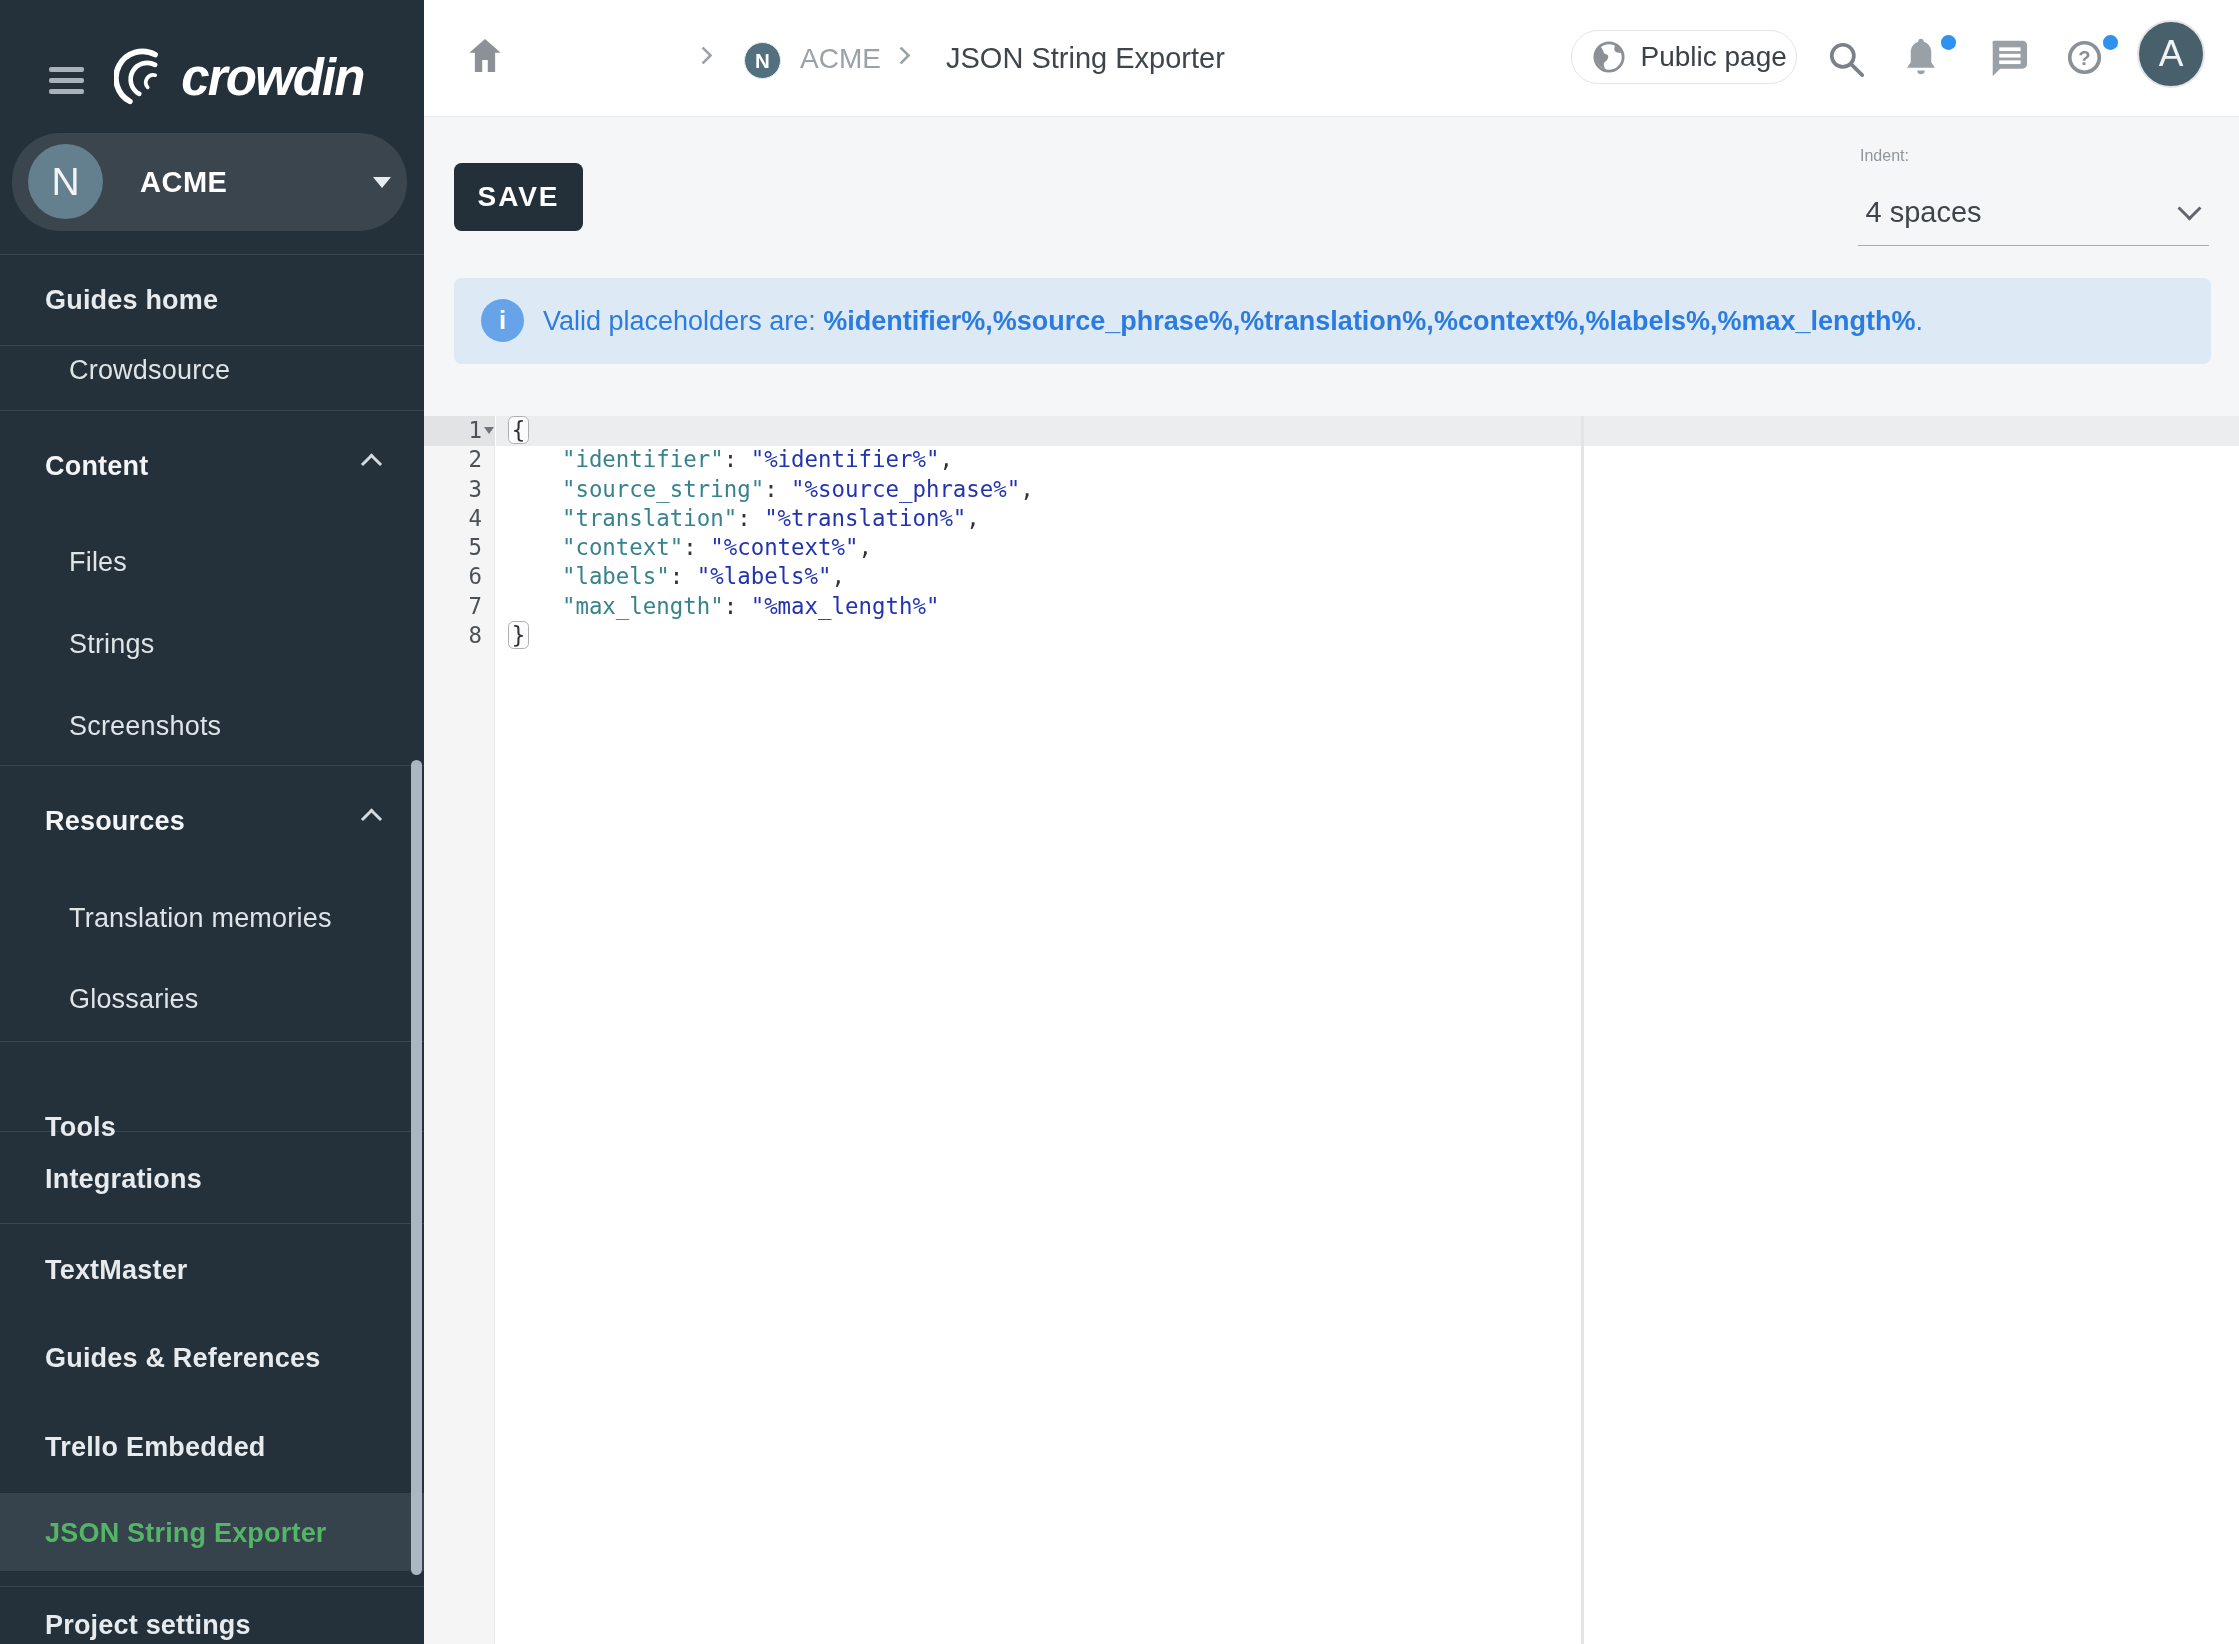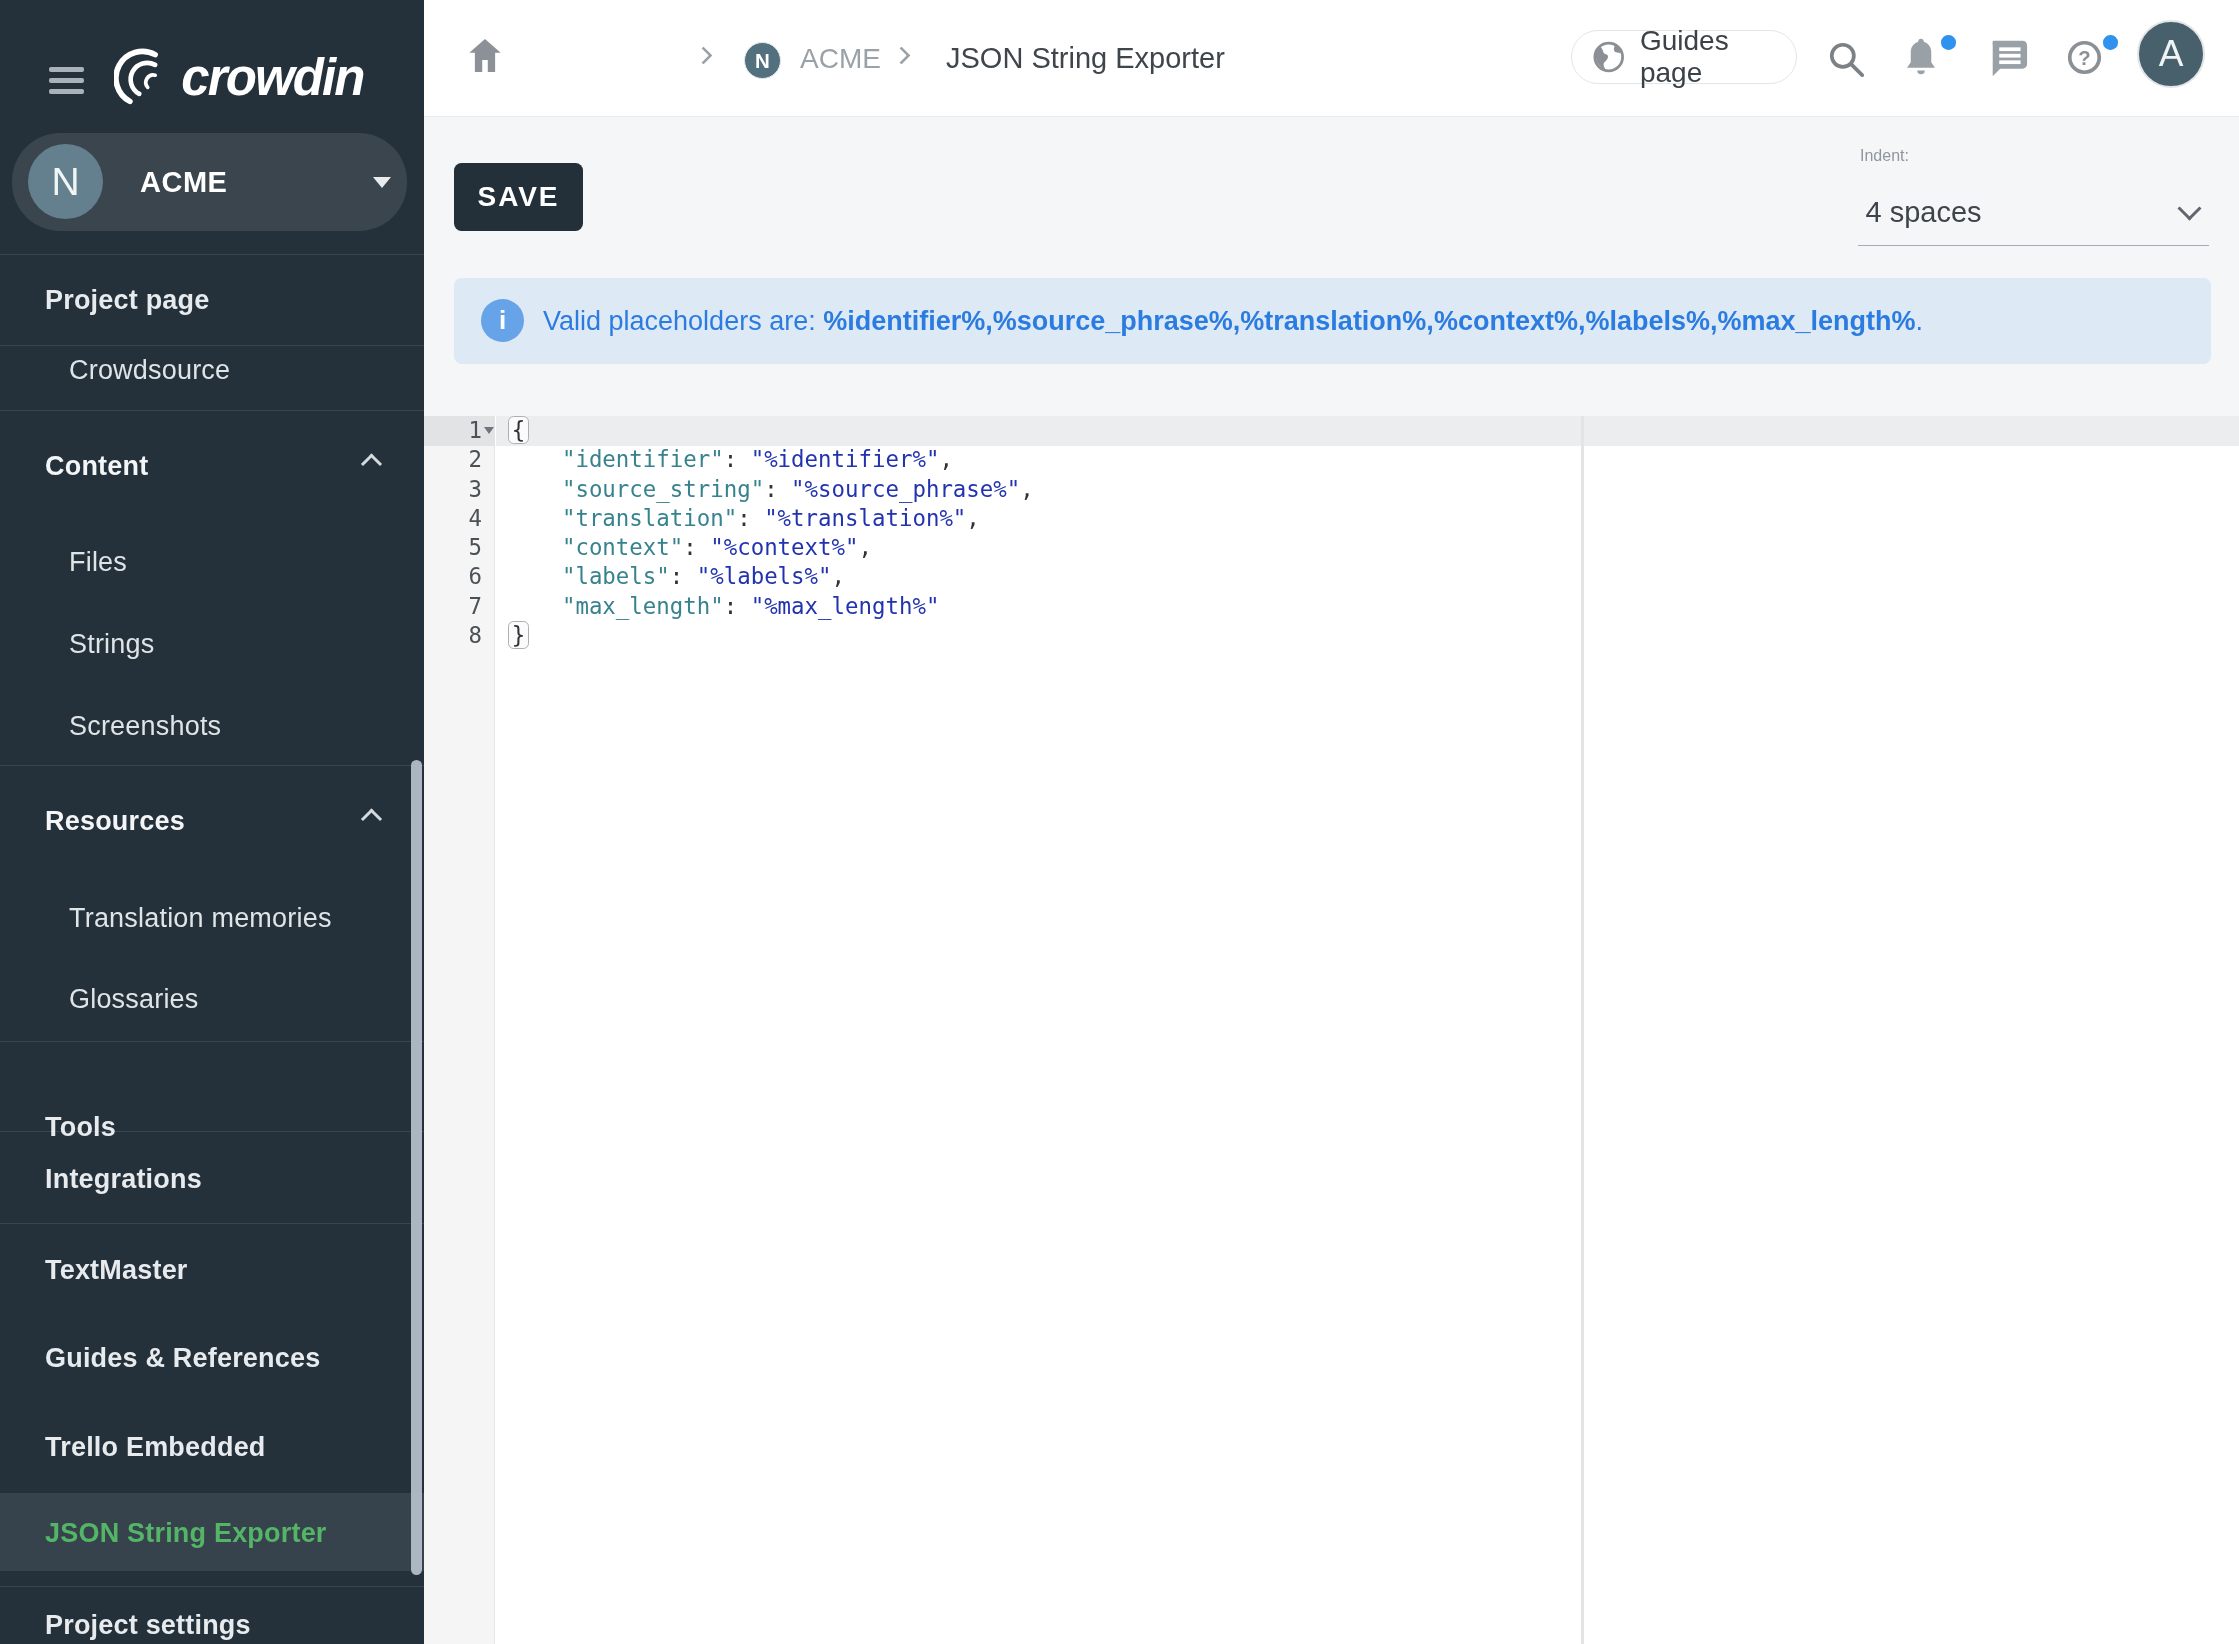--- a/index.html
+++ b/index.html
@@ -142,21 +142,21 @@
     </div>
 
     <div class="ws-pill">
       <div class="ws-avatar">N</div>
       <div class="ws-label">ACME</div>
       <div class="ws-caret"></div>
     </div>
 
     <div class="nav">
         <div class="nav-divider" style="top: 254px;"></div>
-        <div class="nav-item lvl-top" style="top: 300px;"><span>Project page</span></div>
+        <div class="nav-item lvl-top" style="top: 300px;"><span>Guides home</span></div>
         <div class="nav-divider" style="top: 345px;"></div>
         <div class="nav-item lvl-sub" style="top: 370px;"><span>Crowdsource</span></div>
         <div class="nav-divider" style="top: 410px;"></div>
         <div class="nav-item lvl-section" style="top: 466px;"><span>Content</span><i class="chev-up"></i></div>
         <div class="nav-item lvl-sub" style="top: 562px;"><span>Files</span></div>
         <div class="nav-item lvl-sub" style="top: 644px;"><span>Strings</span></div>
         <div class="nav-item lvl-sub" style="top: 726px;"><span>Screenshots</span></div>
         <div class="nav-divider" style="top: 765px;"></div>
         <div class="nav-item lvl-section" style="top: 821px;"><span>Resources</span><i class="chev-up"></i></div>
         <div class="nav-item lvl-sub" style="top: 918px;"><span>Translation memories</span></div>
@@ -186,21 +186,21 @@
     <div class="crumb-text" style="left:376px">ACME</div>
     <div class="crumb-chev" style="left:471px"></div>
     <div class="crumb-text current" style="left:522px">JSON String Exporter</div>
 
     <div class="public-pill">
       <svg viewBox="0 0 34 34">
         <circle cx="17" cy="17" r="15" fill="none" stroke="#8A9096" stroke-width="3"></circle>
         <path d="M8 6 C12 10 10 13 14 14 C18 15 16 20 13 22 C10 24 12 28 14 31 L9 28 C5 25 3 21 3 16 C3 12 5 8 8 6 Z" fill="#8A9096"></path>
         <path d="M24 4 C27 7 29 9 30 13 L25 12 C22 11 22 7 24 4 Z" fill="#8A9096"></path>
       </svg>
-      <span>Guides page</span>
+      <span>Public page</span>
     </div>
 
     <svg class="hicon" style="left:1405px; top:42px" width="35" height="35" viewBox="0 0 38 38">
       <circle cx="15" cy="15" r="12" fill="none" stroke="#7B8187" stroke-width="4"></circle>
       <line x1="24" y1="24" x2="36" y2="36" stroke="#7B8187" stroke-width="4" stroke-linecap="round"></line>
     </svg>
 
     <svg class="hicon" style="left:1480px; top:37px" width="34" height="41" viewBox="0 0 36 44">
       <path d="M18 2 C19.8 2 21 3.4 21 5 C26 6.5 29 11 29 16 V27 L33 33 H3 L7 27 V16 C7 11 10 6.5 15 5 C15 3.4 16.2 2 18 2 Z" fill="#99A0A6"></path>
       <path d="M14 36 A4 4 0 0 0 22 36 Z" fill="#99A0A6"></path>

